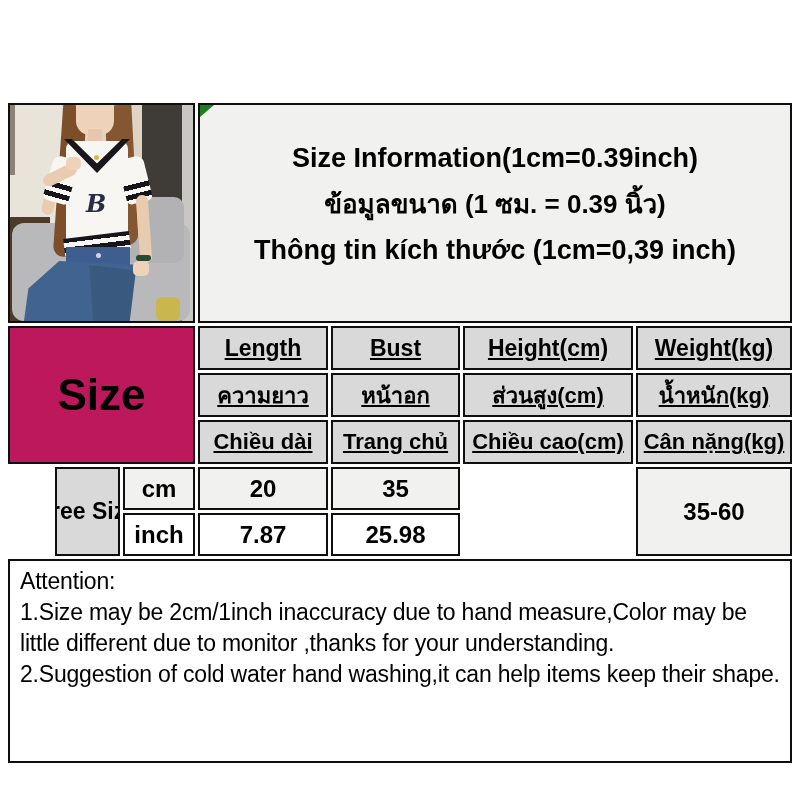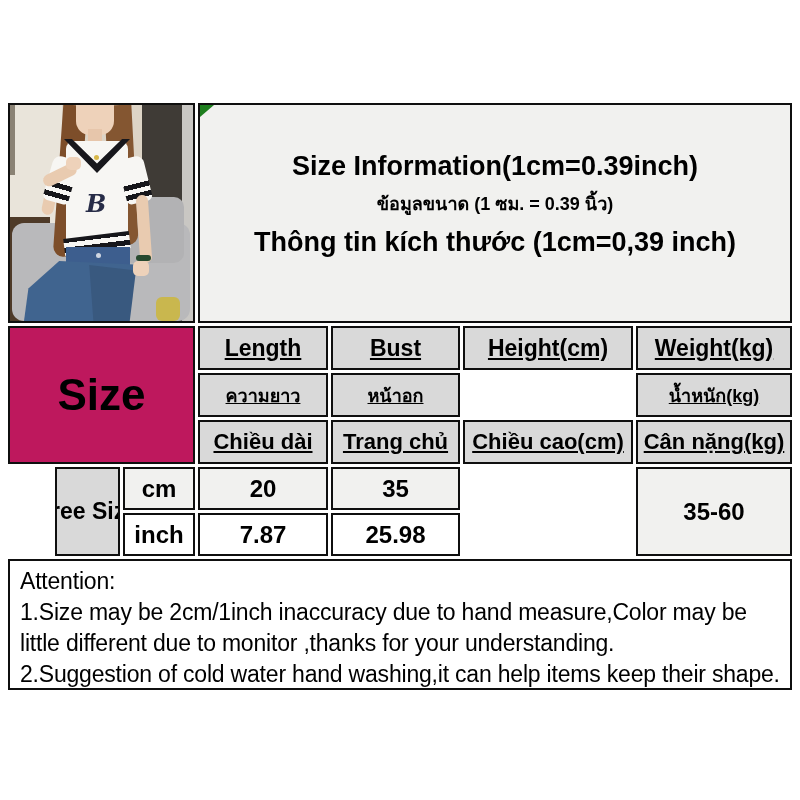--- a/index.html
+++ b/index.html
@@ -13,54 +13,54 @@
   }
   
   .top-row { display:flex; gap:3px; height:220px; }
   .photo-cell {
     width:187px; height:220px; box-sizing:border-box;
     border:2px solid #0f0f0f; background:#ddd4c6; position:relative; overflow:hidden;
   }
   .title-cell {
     flex:1; box-sizing:border-box; border:2px solid #0f0f0f; background:#f1f1ef;
     position:relative; display:flex; flex-direction:column;
-    justify-content:center; align-items:center; gap:2px; padding-bottom:18px;
+    justify-content:center; align-items:center; gap:10px; padding-bottom:18px;
   }
   .corner-marker {
     position:absolute; left:0; top:0; width:14px; height:12px;
     background:#1e7e1e; clip-path:polygon(0 0,100% 0,0 100%);
   }
   .title-line { font-weight:bold; font-size:27px; line-height:36px; white-space:nowrap; }
-  .title-line.th { font-size:18px; }
+  .title-line.th { font-size:26px; }
 
   
   .size-grid {
     display:grid; gap:3px;
     grid-template-columns:112px 72px 130px 129px 170px 156px;
     grid-template-rows:44px 44px 44px 43px 43px;
   }
   .cell {
     box-sizing:border-box; border:2px solid #0f0f0f;
     display:flex; align-items:center; justify-content:center;
     font-weight:bold; white-space:nowrap; overflow:hidden; background:#fff;
   }
   .hdr   { background:#d9d9d9; font-size:23px;text-decoration:underline; }
-  .hdr.th{ font-size:18px; }
+  .hdr.th{ font-size:22px; }
   .hdr.vi{ font-size:22px; }
   .corner-size { grid-column:1/3; grid-row:1/4; background:#be185d; font-size:44px; }
   .free-size   { grid-column:1/2; grid-row:4/6; background:#d9d9d9; font-size:23px;margin-left:47px; }
   .light { background:#f1f1ef; }
   .white { background:#ffffff; }
   .val   { font-size:24px; }
   .span2 { grid-row:4/6; }
 
   
   .attention-box {
     box-sizing:border-box; border:2px solid #0f0f0f; background:#fff;
-    height:131px; padding:5px 10px 0 10px;
+    height:204px; padding:5px 10px 0 10px;
     font-size:23px; line-height:31px; letter-spacing:-0.2px;
   }
   .attention-box p { margin:0; }
 
   
   .ph { position:absolute; }
   .ph-bright   { left:0; top:0; width:52px; height:130px; background:#e9e4da; }
   .ph-edge     { left:0; top:0; width:5px; height:70px; background:#8a8274; }
   .ph-wood     { left:0; top:112px; width:40px; height:104px; background:#4e3a28; }
   .ph-woodleg  { left:8px; top:150px; width:6px; height:60px; background:#6b4f33; }
@@ -148,20 +148,21 @@
     <div class="size-grid">
       <div class="cell corner-size">Size</div>
 
       <div class="cell hdr" style="grid-column:3;grid-row:1">Length</div>
       <div class="cell hdr" style="grid-column:4;grid-row:1">Bust</div>
       <div class="cell hdr" style="grid-column:5;grid-row:1">Height(cm)</div>
       <div class="cell hdr" style="grid-column:6;grid-row:1">Weight(kg)</div>
 
       <div class="cell hdr th" style="grid-column:3;grid-row:2">ความยาว</div>
       <div class="cell hdr th" style="grid-column:4;grid-row:2">หน้าอก</div>
+      <div class="cell hdr th" style="grid-column:5;grid-row:2">ส่วนสูง(cm)</div>
       <div class="cell hdr th" style="grid-column:6;grid-row:2">น้ำหนัก(kg)</div>
 
       <div class="cell hdr vi" style="grid-column:3;grid-row:3">Chiều dài</div>
       <div class="cell hdr vi" style="grid-column:4;grid-row:3">Trang chủ</div>
       <div class="cell hdr vi" style="grid-column:5;grid-row:3">Chiều cao(cm)</div>
       <div class="cell hdr vi" style="grid-column:6;grid-row:3">Cân nặng(kg)</div>
 
       <div class="cell free-size">Free Size</div>
 
       <div class="cell light val" style="grid-column:2;grid-row:4">cm</div>

